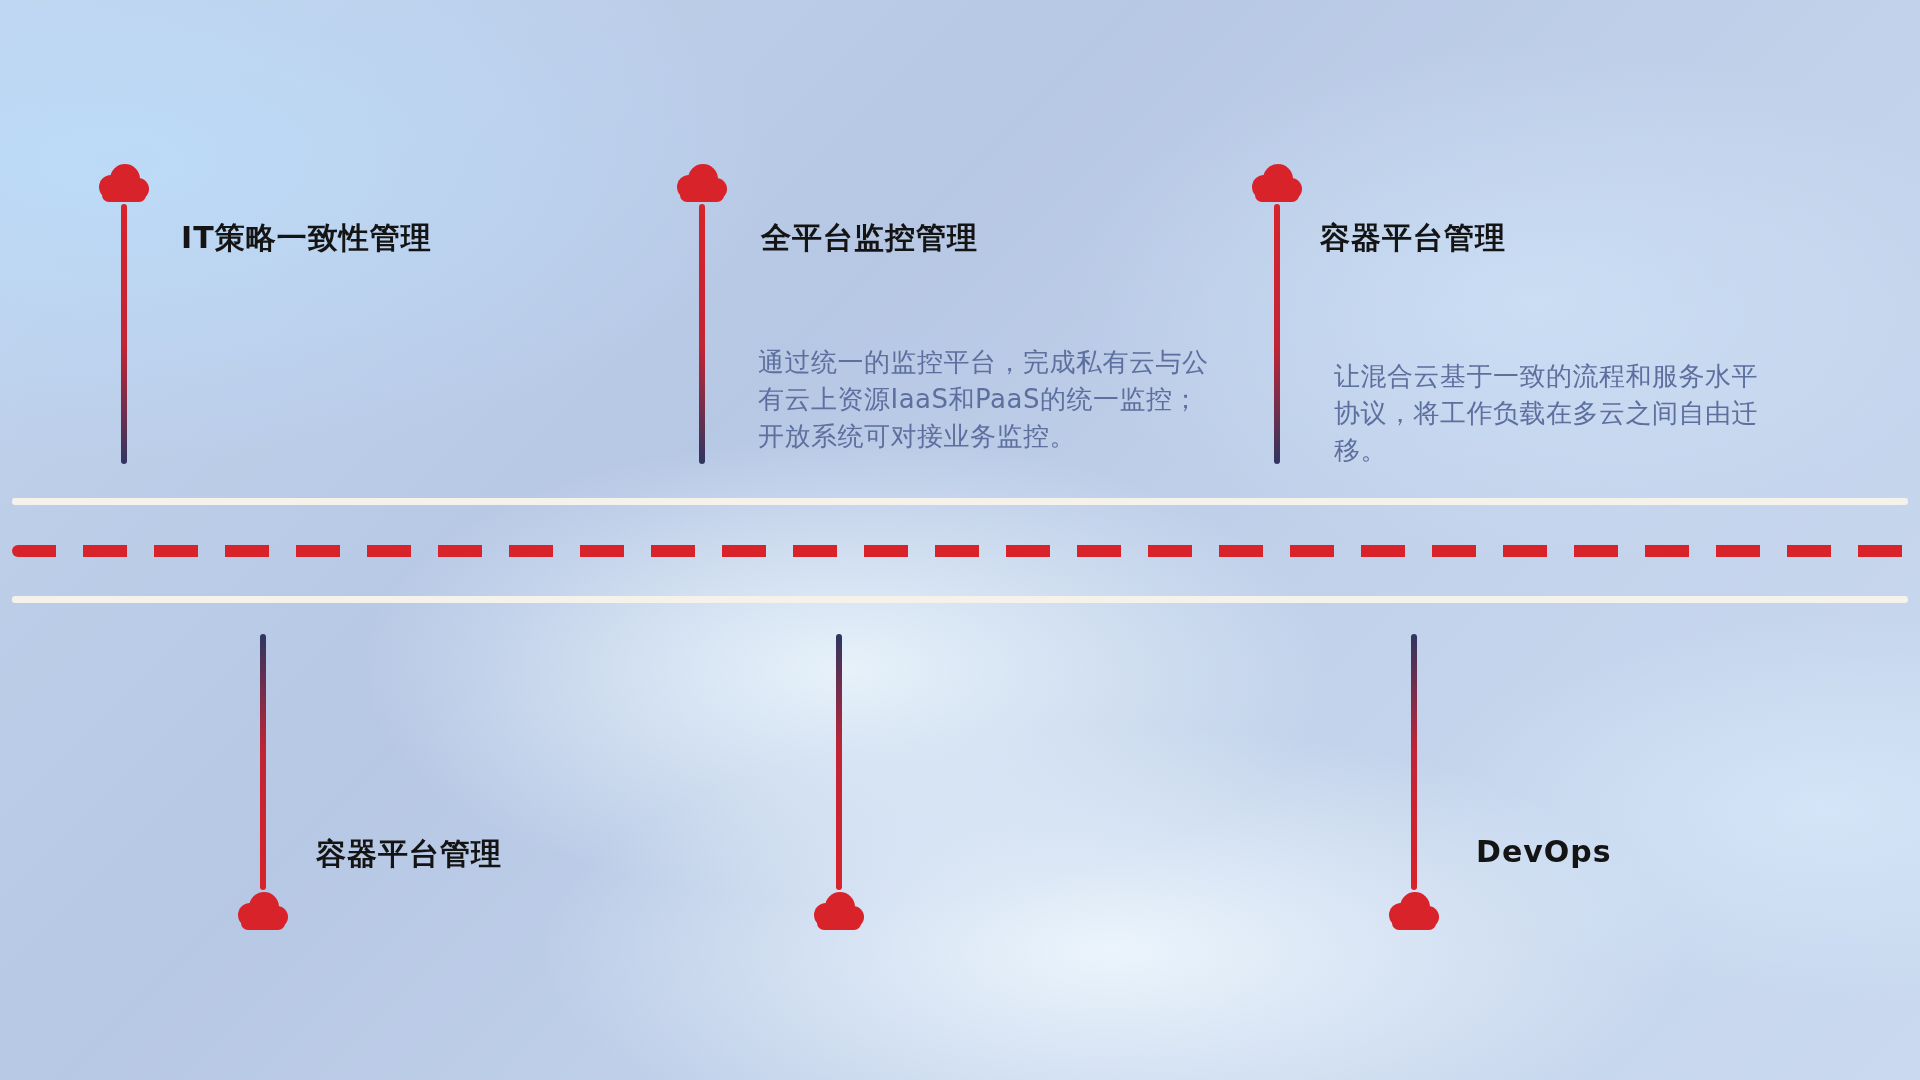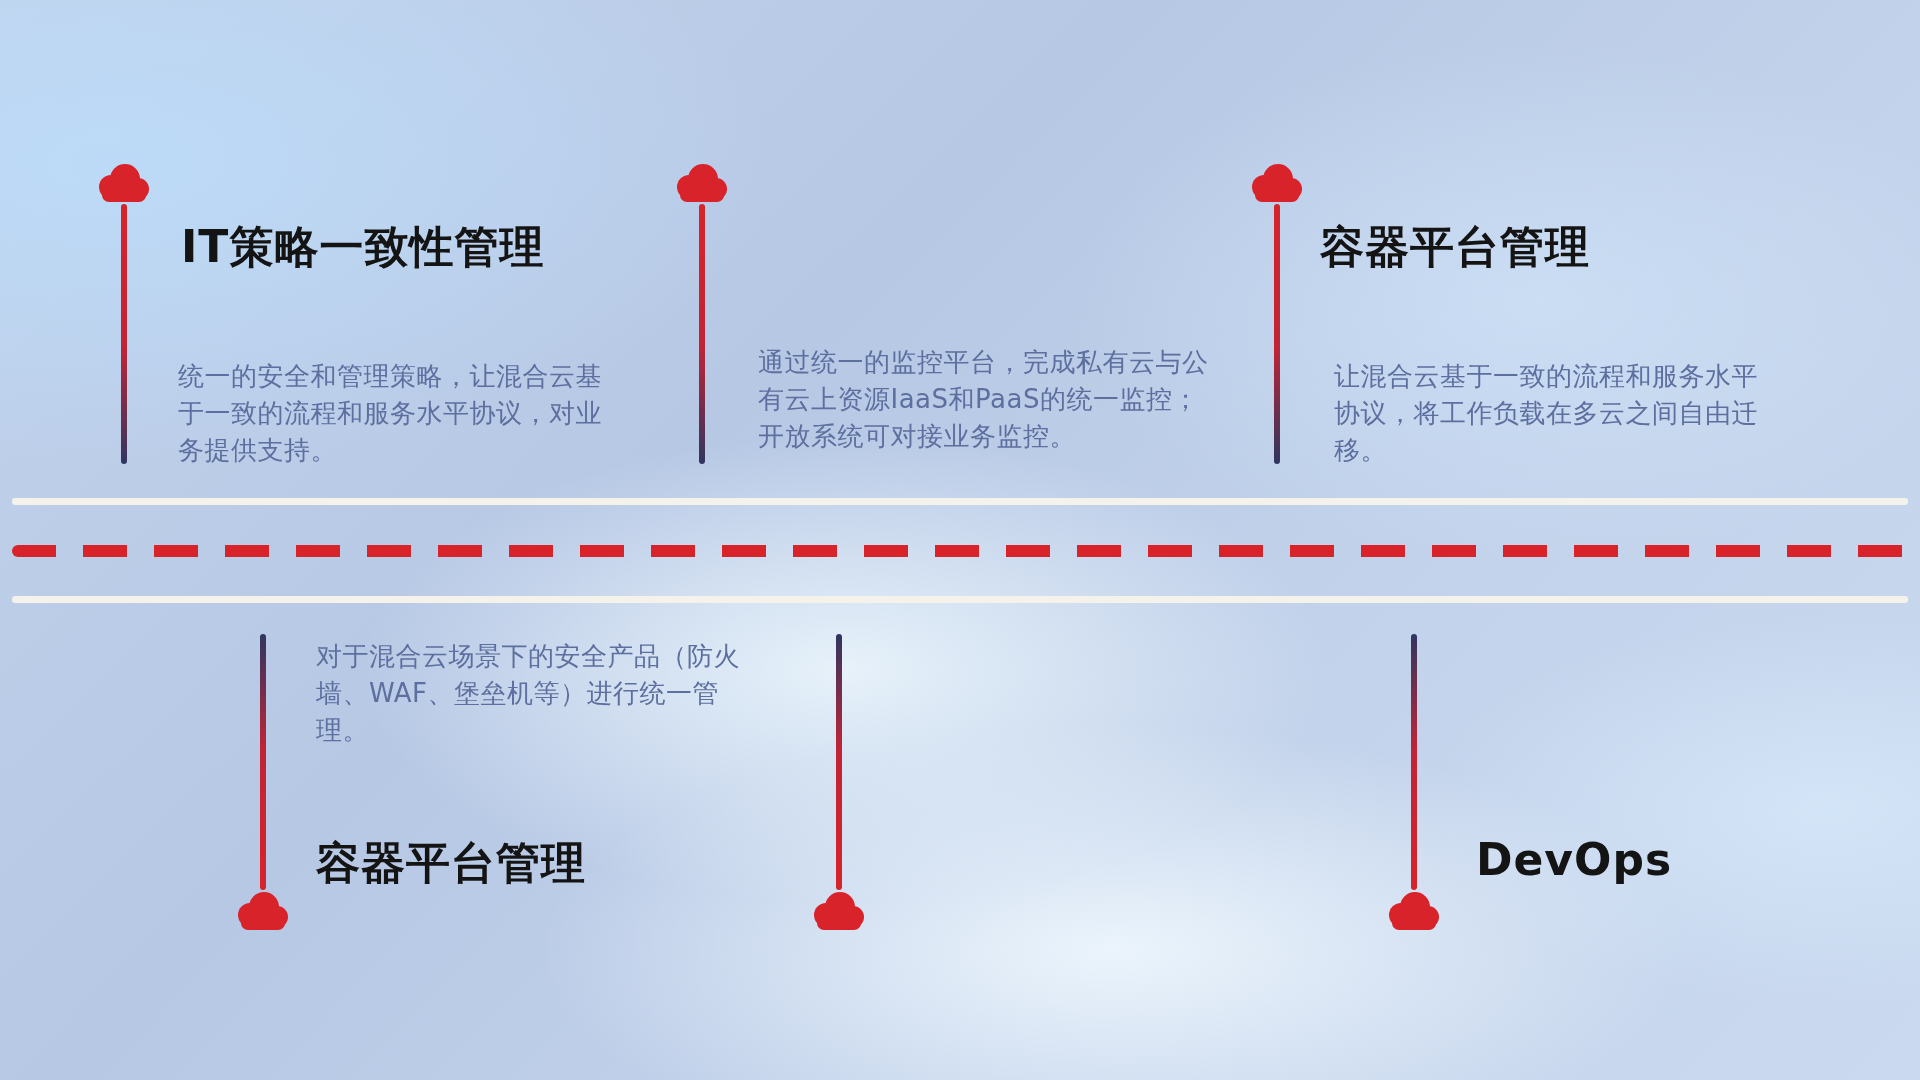--- a/index.html
+++ b/index.html
@@ -37,21 +37,21 @@
     position: absolute;
     width: 6px;
     border-radius: 3px;
   }
   .vline-top    { background: linear-gradient(180deg, #d8232a 0%, #c02436 55%, #2e3660 100%); }
   .vline-bottom { background: linear-gradient(0deg,  #d8232a 0%, #c02436 55%, #2e3660 100%); }
   .cloud { position: absolute; }
   .title {
     position: absolute;
     margin: 0;
-    font-size: 44px;
+    font-size: 30px;
     font-weight: bold;
     color: #141414;
     letter-spacing: 1px;
     white-space: nowrap;
   }
   .desc {
     position: absolute;
     margin: 0;
     font-size: 26px;
     line-height: 37px;
@@ -71,31 +71,31 @@
   <svg class="cloud" style="left:96px; top:163px" width="56" height="40" viewBox="0 0 56 40">
     <g fill="#d8232a">
       <circle cx="15" cy="24" r="12"></circle>
       <circle cx="29" cy="16" r="15"></circle>
       <circle cx="42" cy="26" r="11"></circle>
       <rect x="6" y="24" width="44" height="15" rx="7"></rect>
     </g>
   </svg>
   <div class="vline vline-top" style="left:121px; top:204px; height:260px"></div>
   <h2 class="title" style="left:181px; top:218px">IT策略一致性管理</h2>
-  <p class="desc" style="left:178px; top:358px; width:432px">统一的安全和管理策略，让混合云基于一致的流程和服务水平协议，对业务提供支持。</p>
 
   <svg class="cloud" style="left:674px; top:163px" width="56" height="40" viewBox="0 0 56 40">
     <g fill="#d8232a">
       <circle cx="15" cy="24" r="12"></circle>
       <circle cx="29" cy="16" r="15"></circle>
       <circle cx="42" cy="26" r="11"></circle>
       <rect x="6" y="24" width="44" height="15" rx="7"></rect>
     </g>
   </svg>
   <div class="vline vline-top" style="left:699px; top:204px; height:260px"></div>
+  <h2 class="title" style="left:761px; top:218px">全平台监控管理</h2>
   <p class="desc" style="left:758px; top:344px; width:462px">通过统一的监控平台，完成私有云与公有云上资源IaaS和PaaS的统一监控；开放系统可对接业务监控。</p>
 
   <svg class="cloud" style="left:1249px; top:163px" width="56" height="40" viewBox="0 0 56 40">
     <g fill="#d8232a">
       <circle cx="15" cy="24" r="12"></circle>
       <circle cx="29" cy="16" r="15"></circle>
       <circle cx="42" cy="26" r="11"></circle>
       <rect x="6" y="24" width="44" height="15" rx="7"></rect>
     </g>
   </svg>
@@ -105,21 +105,20 @@
 
   <div class="vline vline-bottom" style="left:260px; top:634px; height:256px"></div>
   <svg class="cloud" style="left:235px; top:891px" width="56" height="40" viewBox="0 0 56 40">
     <g fill="#d8232a">
       <circle cx="15" cy="24" r="12"></circle>
       <circle cx="29" cy="16" r="15"></circle>
       <circle cx="42" cy="26" r="11"></circle>
       <rect x="6" y="24" width="44" height="15" rx="7"></rect>
     </g>
   </svg>
-  <p class="desc" style="left:316px; top:638px; width:430px">对于混合云场景下的安全产品（防火墙、WAF、堡垒机等）进行统一管理。</p>
   <h2 class="title" style="left:316px; top:834px">容器平台管理</h2>
 
   <div class="vline vline-bottom" style="left:836px; top:634px; height:256px"></div>
   <svg class="cloud" style="left:811px; top:891px" width="56" height="40" viewBox="0 0 56 40">
     <g fill="#d8232a">
       <circle cx="15" cy="24" r="12"></circle>
       <circle cx="29" cy="16" r="15"></circle>
       <circle cx="42" cy="26" r="11"></circle>
       <rect x="6" y="24" width="44" height="15" rx="7"></rect>
     </g>

